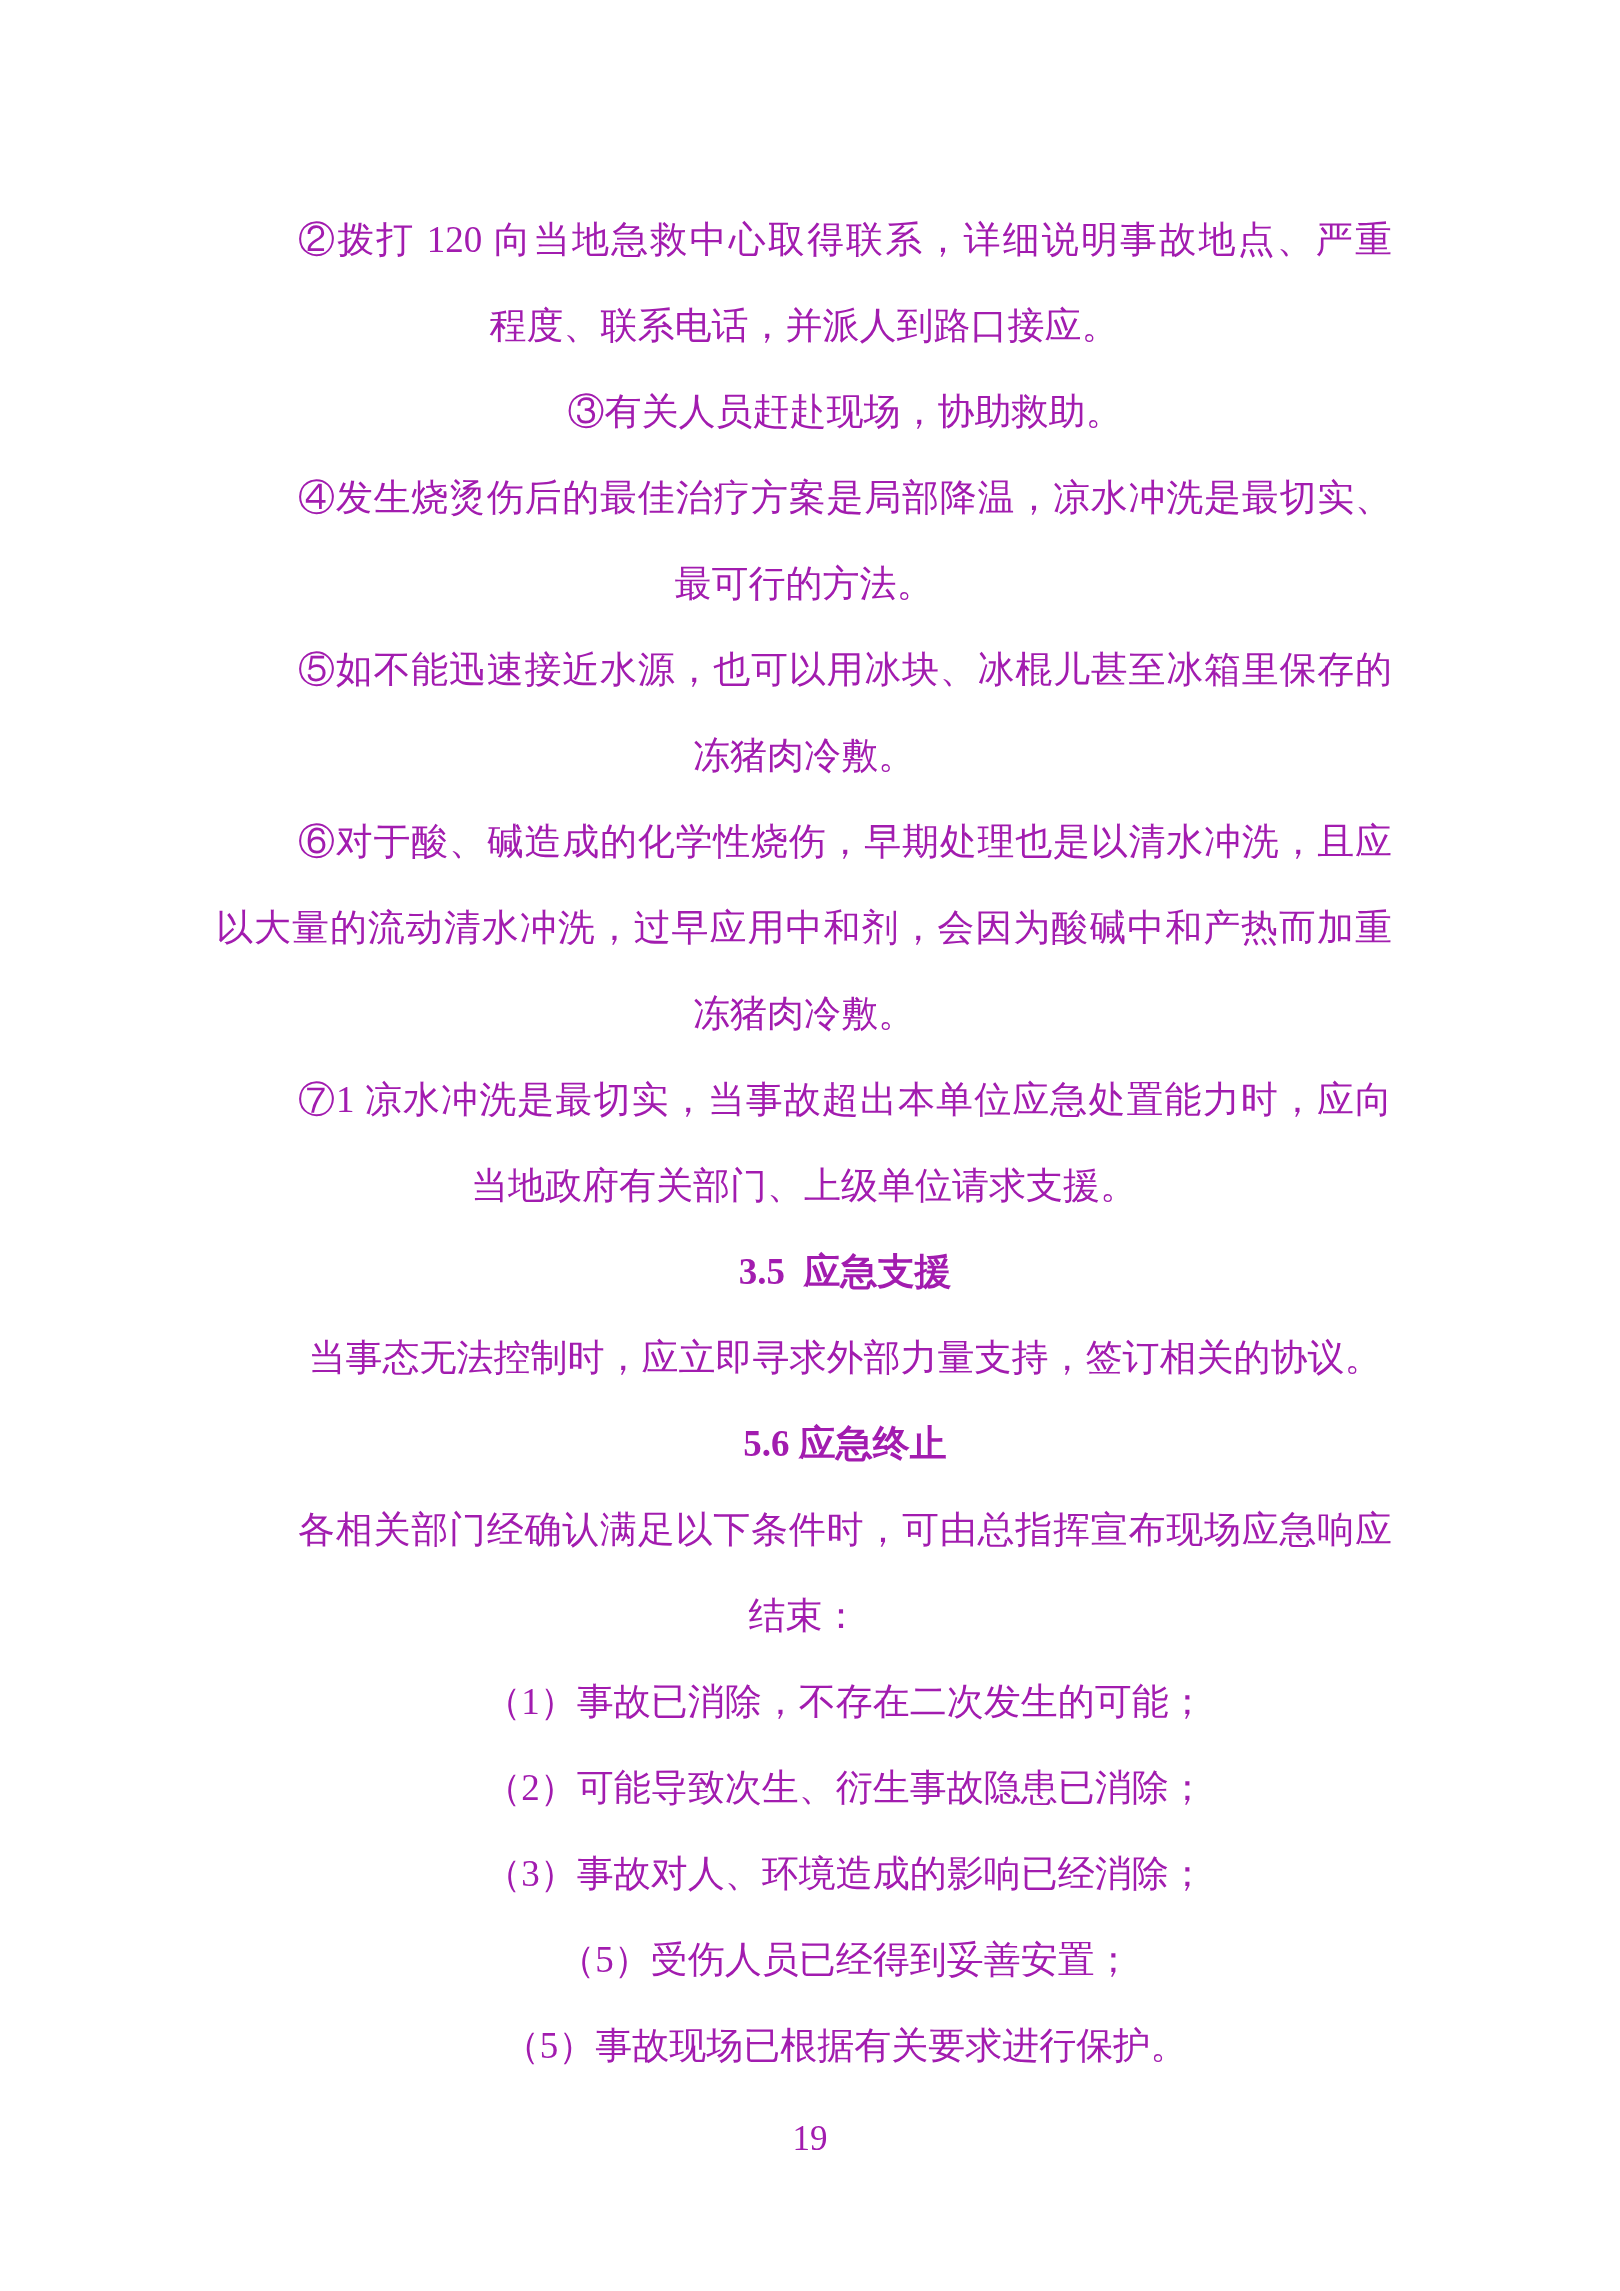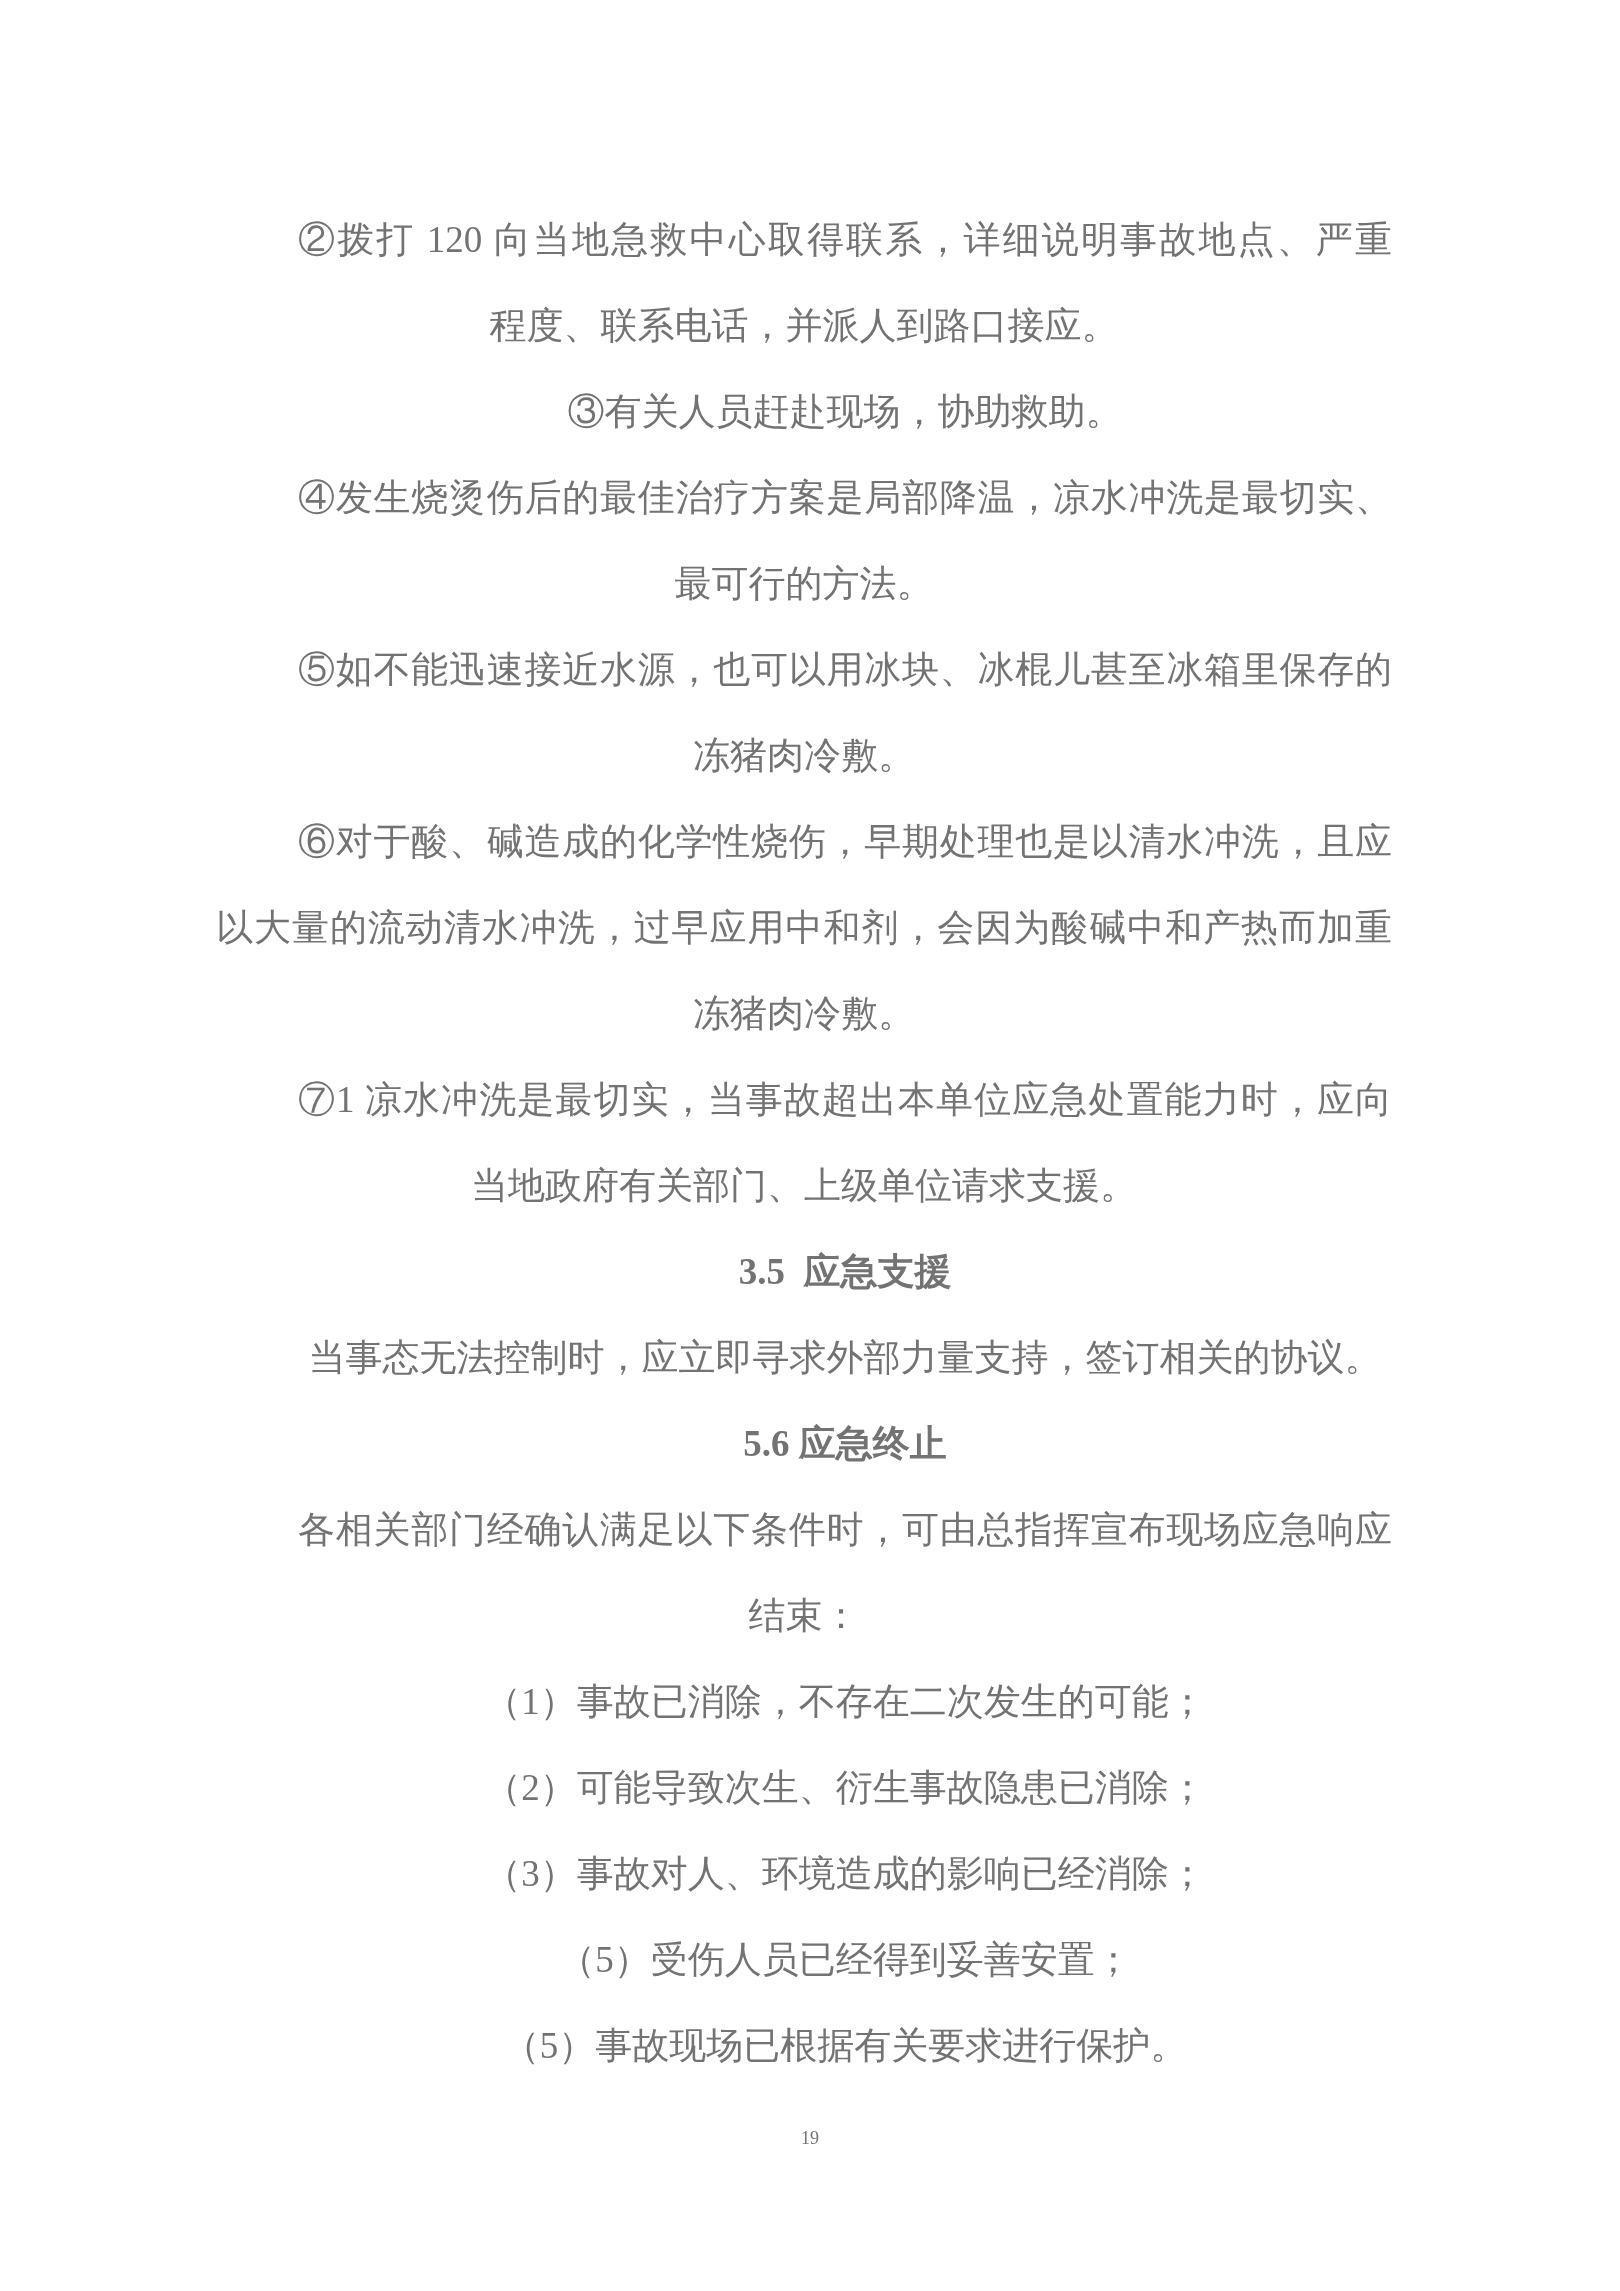--- a/index.html
+++ b/index.html
@@ -1,21 +1,21 @@
 <!DOCTYPE html>
 <html><head>
 <meta charset="utf-8">
 <style>
   html, body { margin: 0; padding: 0; background: #ffffff; }
   .page {
     position: relative;
     width: 1620px;
     height: 2292px;
     background: #ffffff;
-    color: #737373;
+    color: #a21caf;
     font-family: "Liberation Serif", "DejaVu Serif", serif;
     overflow: hidden;
   }
   .content {
     position: absolute;
     left: 216px;
     top: 197px;
     width: 1176px;
   }
   .line {
@@ -30,21 +30,21 @@
   }
   .line.indent { padding-left: 82px; }
   .line.justify { text-align: justify; text-align-last: justify; }
   .line.bold { font-weight: bold; }
   .footer {
     position: absolute;
     left: 0;
     top: 2117px;
     width: 100%;
     text-align: center;
-    font-size: 18px;
+    font-size: 35px;
     line-height: 43px;
   }
 </style>
 </head>
 <body>
 
 <div class="page">
   <div class="content">
       <div class="line indent justify">②拨打 120 向当地急救中心取得联系，详细说明事故地点、严重</div>
       <div class="line">程度、联系电话，并派人到路口接应。</div>

